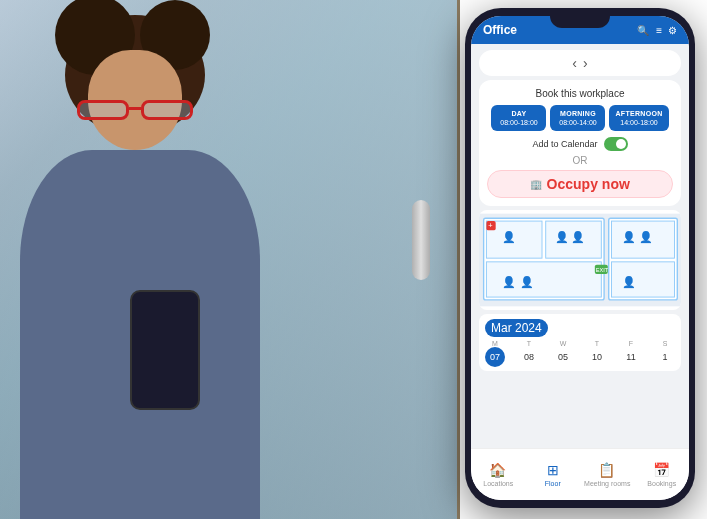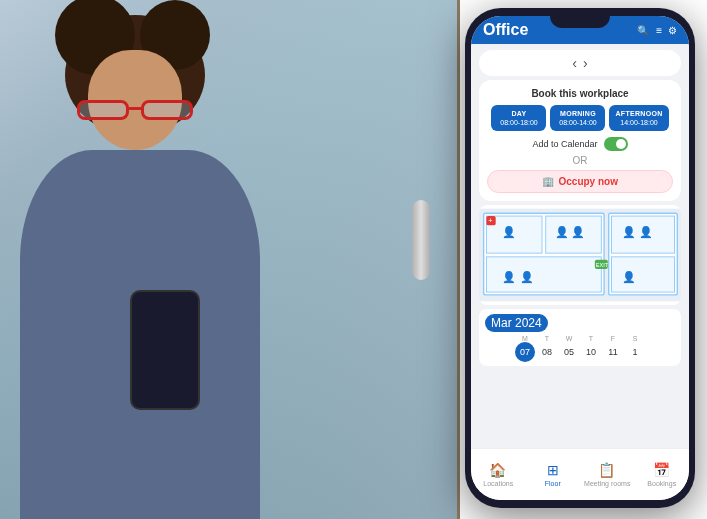--- a/index.html
+++ b/index.html
@@ -152,21 +152,21 @@
       background: #1565C0;
       height: 28px;
       display: flex;
       align-items: center;
       padding: 0 12px;
       position: relative;
     }
 
     .status-bar-title {
       color: white;
-      font-size: 16px;
+      font-size: 12px;
       font-weight: 600;
       flex: 1;
     }
 
     .notch {
       position: absolute;
       top: 0;
       left: 50%;
       transform: translateX(-50%);
       width: 60px;
@@ -216,21 +216,21 @@
     .book-section {
       background: white;
       margin: 4px 8px;
       border-radius: 12px;
       padding: 8px;
     }
 
     .book-title {
       text-align: center;
       font-size: 10px;
-      font-weight: 700;
+      font-weight: 400;
       color: #333;
       margin-bottom: 6px;
     }
 
     .time-slots {
       display: flex;
       gap: 4px;
       justify-content: center;
       margin-bottom: 6px;
     }
@@ -315,21 +315,21 @@
       padding: 5px 12px;
       cursor: pointer;
     }
 
     .occupy-icon {
       font-size: 10px;
     }
 
     .occupy-label {
       color: #e53935;
-      font-size: 10px;
+      font-size: 14px;
       font-weight: 600;
     }
 
     
     .map-area {
       background: white;
       margin: 4px 8px;
       border-radius: 8px;
       height: 100px;
       overflow: hidden;
@@ -355,21 +355,21 @@
       font-size: 12px;
       padding: 2px 6px;
       border-radius: 10px;
       display: inline-block;
       margin-bottom: 3px;
     }
 
     .calendar-days {
       display: flex;
       gap: 2px;
-      justify-content: center;
+      justify-content: space-between;
     }
 
     .cal-day {
       text-align: center;
       min-width: 20px;
     }
 
     .cal-day-name {
       font-size: 7px;
       color: #999;

